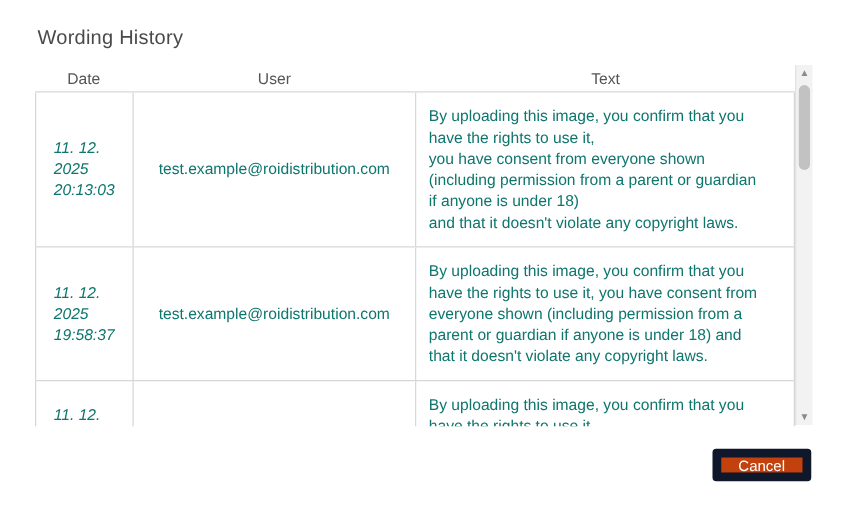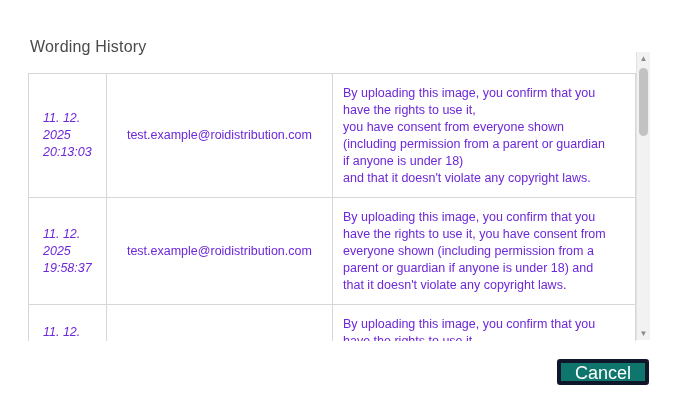--- a/index.html
+++ b/index.html
@@ -23,21 +23,20 @@
     background: #ffffff;
   }
   .dialog-title {
     position: absolute;
     left: 30px;
     top: 22px;
     font-size: 16px;
     color: #4a4a4a;
     font-weight: normal;
     letter-spacing: 0.2px;
-    margin-top: 16px;
   }
   .table-wrap {
     position: absolute;
     left: 28px;
     top: 52px;
     width: 622px;
     height: 288px;
   }
   .col-head {
     display: flex;
@@ -74,21 +73,21 @@
   .row {
     display: flex;
     border-bottom: 1px solid #d7d7d7;
     box-sizing: border-box;
   }
   .cell {
     box-sizing: border-box;
     padding: 10px 8px;
     font-size: 12.5px;
     line-height: 17px;
-    color: #6d28d9;
+    color: #0f766e;
     display: flex;
     align-items: center;
   }
   .cell-date {
     width: 78px;
     padding-left: 14px;
     border-right: 1px solid #d7d7d7;
     white-space: pre-line;
     font-style: italic;
   }
@@ -145,39 +144,44 @@
     right: 0;
     bottom: 0;
     height: 58px;
   }
   .cancel-button {
     position: absolute;
     right: 28px;
     top: 10px;
     min-width: 62px;
     height: 26px;
-    background: #0f766e;
+    background: #c2410c;
     color: #ffffff;
-    border: 4px solid #0f172a;
+    border: 7px solid #0f172a;
     border-radius: 3px;
-    font-size: 18px;
+    font-size: 12px;
     font-family: "Liberation Sans", sans-serif;
     cursor: pointer;
     padding: 0 14px;
   }
 </style>
 </head>
 <body>
 
 <div class="dialog">
 
   <div class="dialog-title">Wording History</div>
 
   <div class="table-wrap">
 
+    <div class="col-head">
+      <div class="ch ch-date">Date</div>
+      <div class="ch ch-user">User</div>
+      <div class="ch ch-text">Text</div>
+    </div>
 
     <div class="scroll-area">
       <div class="grid">
 
         <div class="row">
           <div class="cell cell-date">11. 12.
 2025
 20:13:03</div>
           <div class="cell cell-user">test.example@roidistribution.com</div>
           <div class="cell cell-text">By uploading this image, you confirm that you

